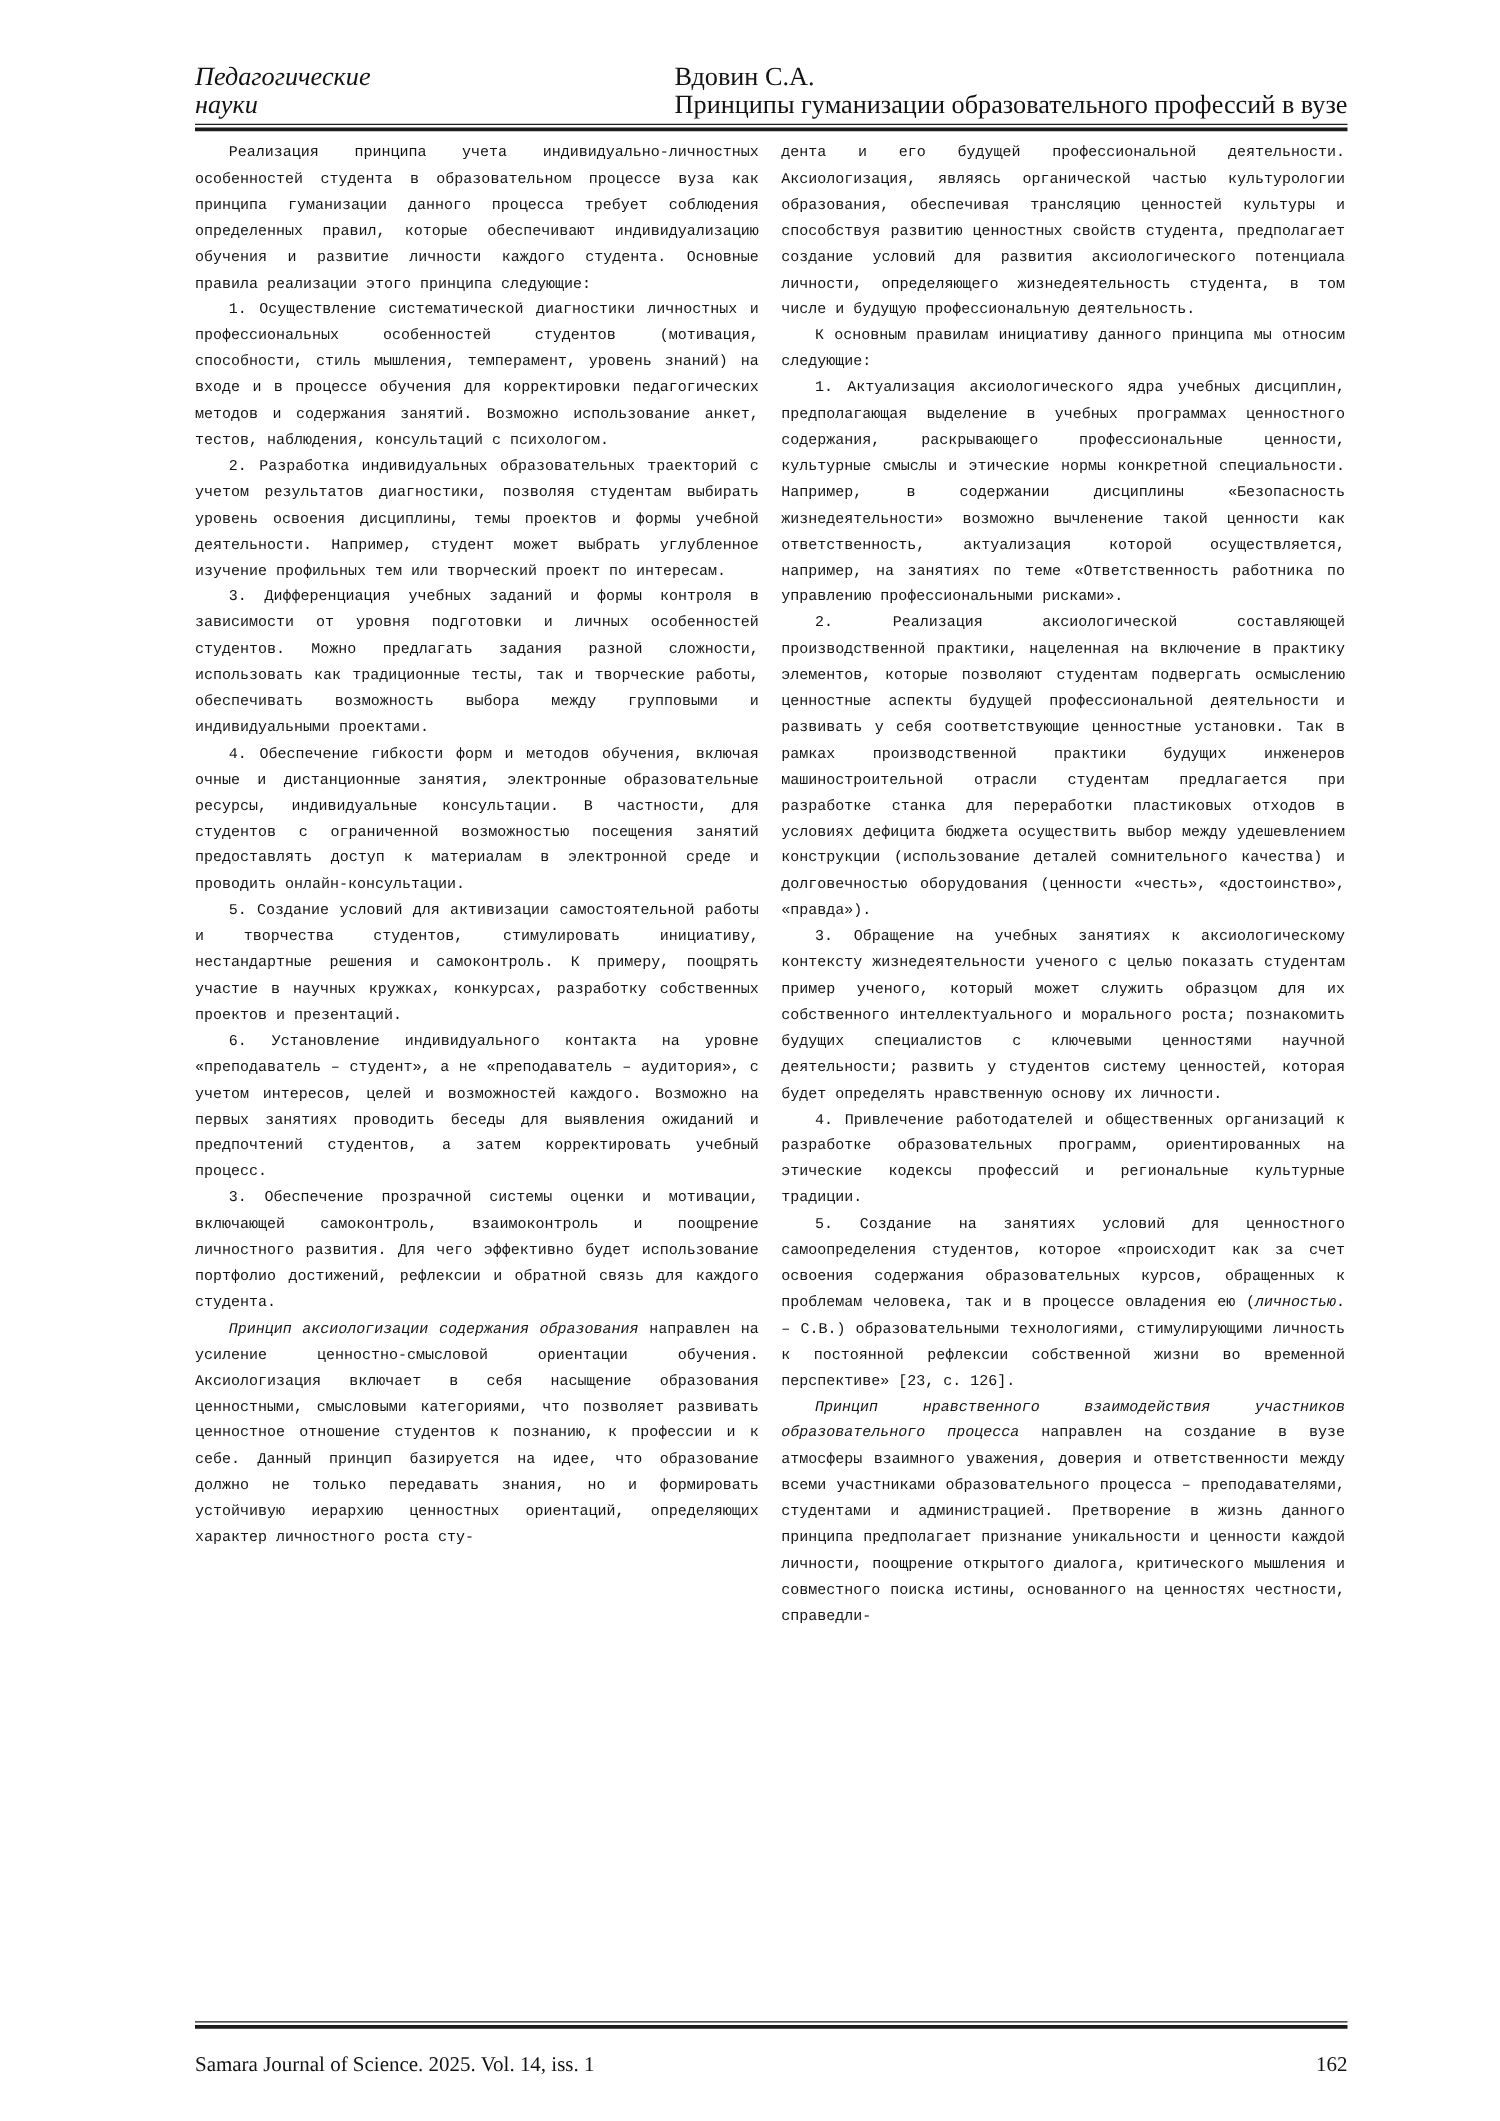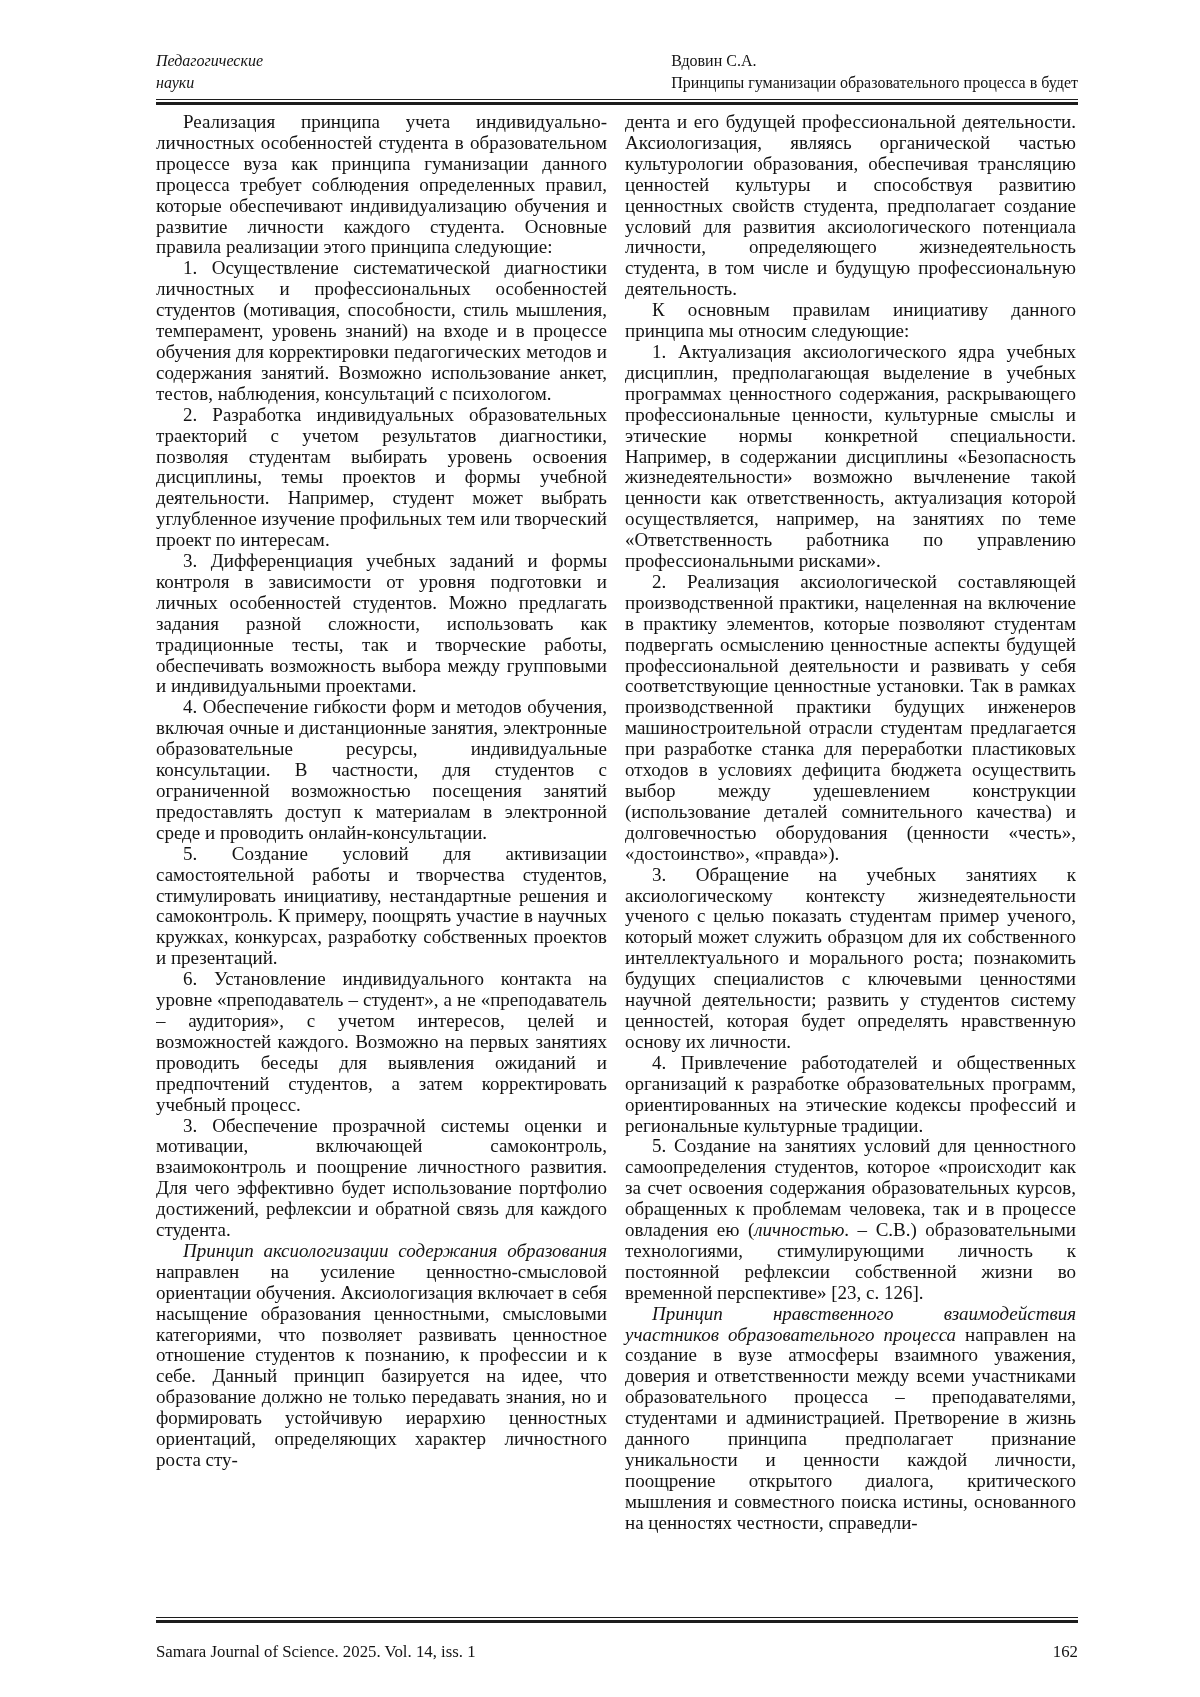--- a/index.html
+++ b/index.html
@@ -10,43 +10,44 @@
     color: #131313;
     overflow: hidden;
   }
   .page {
     width: 1200px; height: 1697px;
     padding: 50px 122px 34px 156px;
     display: flex; flex-direction: column;
   }
   .header {
     display: flex; justify-content: space-between; align-items: flex-end;
-    font-size: 16px; line-height: 22px;
+    font-size: 21px; line-height: 22px;
     margin-bottom: 5px;
   }
   .header-left { font-style: italic; }
   .header-right { }
   .rule {
     height: 6px;
     border-top: 1.5px solid #1c1c1c;
     border-bottom: 3px solid #1c1c1c;
   }
   .content {
     flex: 1 1 auto;
     display: flex;
     gap: 18px;
     padding-top: 7px;
     overflow: hidden;
   }
   .col {
     flex: 0 0 451px;
     width: 451px;
-    font-size: 19px;
+    font-size: 12px;
     line-height: 20.9px;
     text-align: justify;
+    font-family: Liberation Mono, monospace;
   }
   .para { text-indent: 27px; }
   .para.noindent { text-indent: 0; }
   .para em { font-style: italic; }
   .footer {
     display: flex; justify-content: space-between; align-items: flex-start;
     font-size: 16.8px; line-height: 22px;
     padding-top: 18px;
   }
 </style>
@@ -55,21 +56,21 @@
 
 <div class="page">
 
   <header class="header">
     <div class="header-left">
       <div>Педагогические</div>
       <div>науки</div>
     </div>
     <div class="header-right">
       <div>Вдовин С.А.</div>
-      <div>Принципы гуманизации образовательного процесса в будет</div>
+      <div>Принципы гуманизации образовательного профессий в вузе</div>
     </div>
   </header>
 
   <div class="rule"></div>
 
   <main class="content">
 
     <div class="col">
       <p class="para"><span>Реализация принципа учета индивидуально-личностных особенностей студента в образовательном процессе вуза как принципа гуманизации данного процесса требует соблюдения определенных правил, которые обеспечивают индивидуализацию обучения и развитие личности каждого студента. Основные правила реализации этого принципа следующие:</span></p>
       <p class="para"><span>1. Осуществление систематической диагностики личностных и профессиональных особенностей студентов (мотивация, способности, стиль мышления, темперамент, уровень знаний) на входе и в процессе обучения для корректировки педагогических методов и содержания занятий. Возможно использование анкет, тестов, наблюдения, консультаций с психологом.</span></p>

